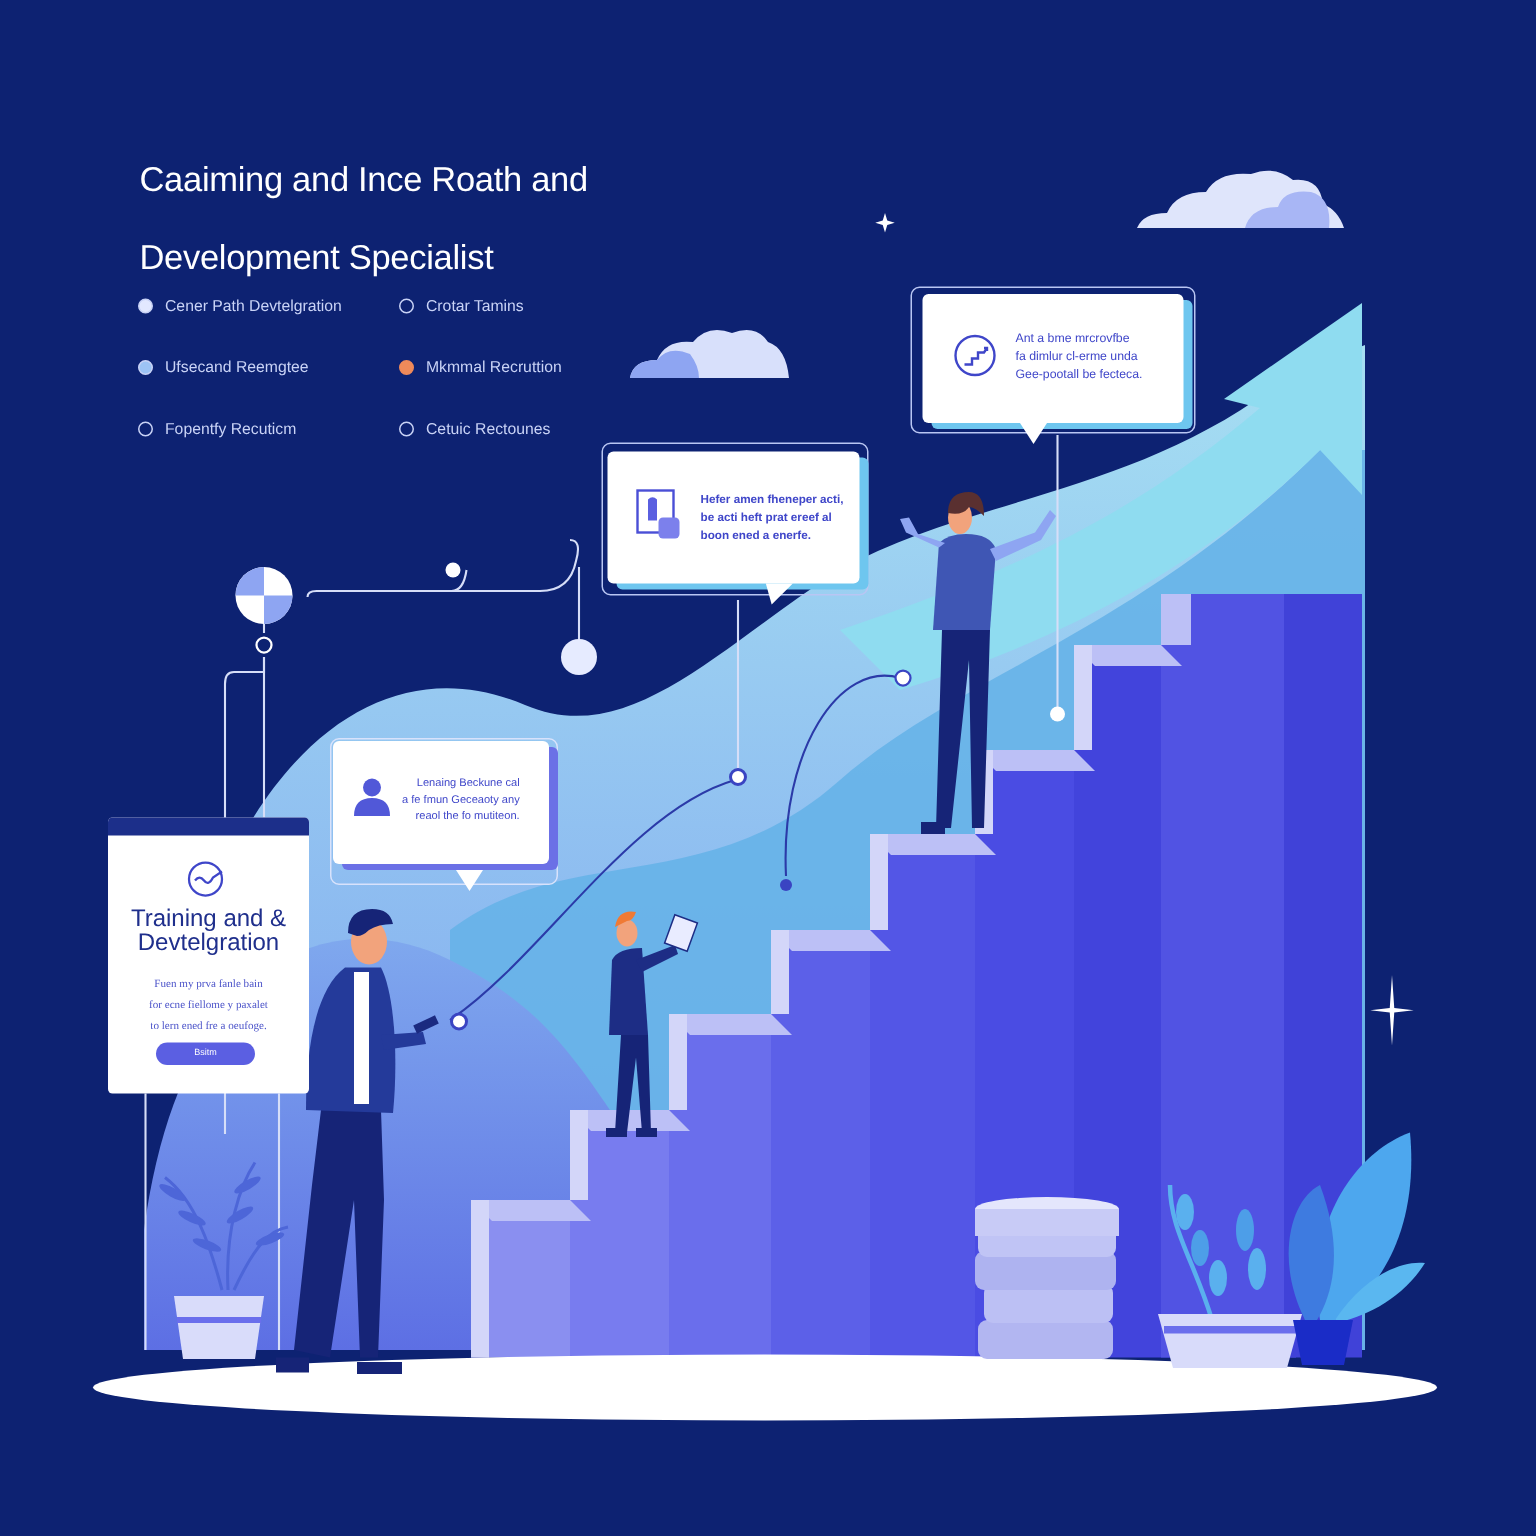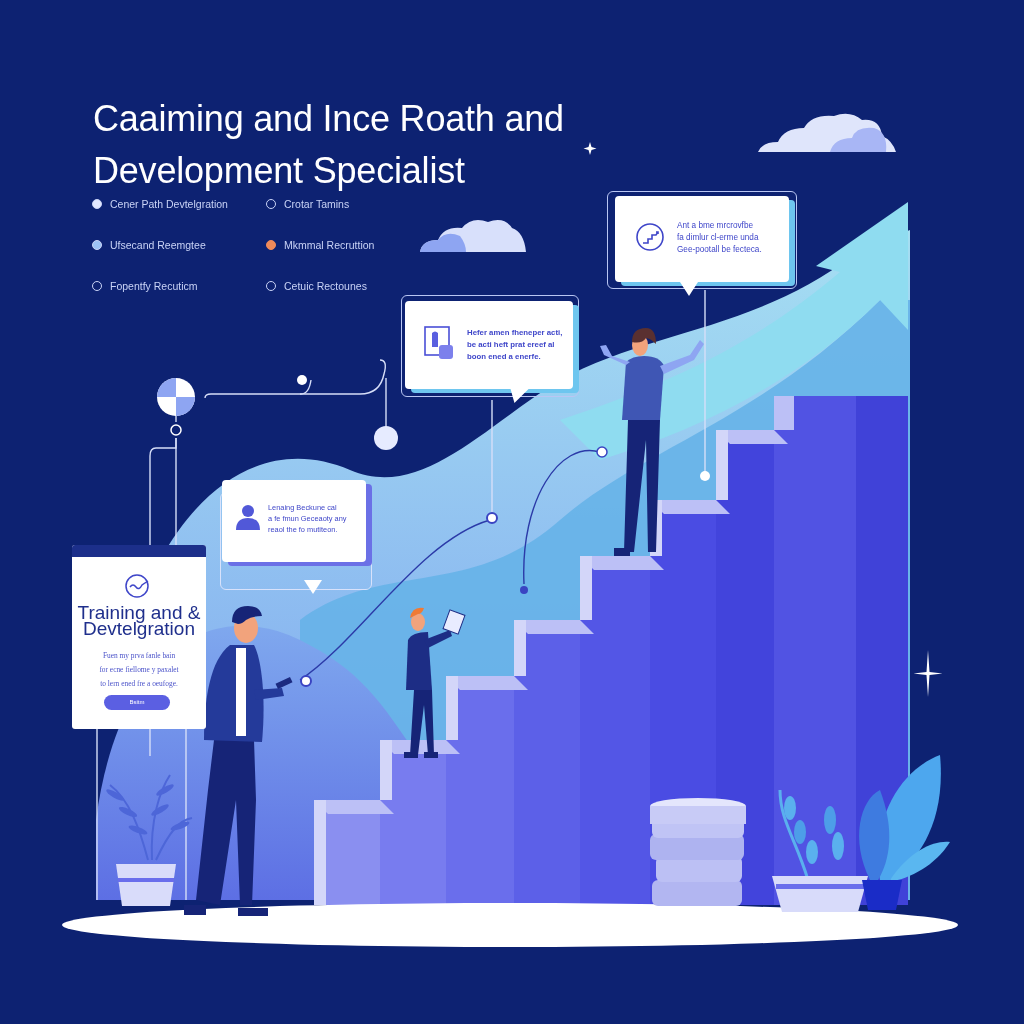--- a/index.html
+++ b/index.html
@@ -1,30 +1,30 @@
 <!DOCTYPE html>
 <html><head>
 <meta charset="utf-8">
 <style>
   html, body { margin: 0; padding: 0; }
   body { width: 1024px; height: 1024px; overflow: hidden; background: #0c2170; font-family: "Liberation Sans", sans-serif; }
   .stage { position: relative; width: 1024px; height: 1024px; background: #0d2272; overflow: hidden; }
   .scene-svg { position: absolute; left: 0; top: 0; width: 1024px; height: 1024px; }
-  .title { position: absolute; left: 93px; top: 93px; color: #ffffff; font-size: 36px; line-height: 52px; font-weight: 400; letter-spacing: -0.2px; margin: 0; }
+  .title { position: absolute; left: 93px; top: 93px; color: #ffffff; font-size: 23px; line-height: 52px; font-weight: 400; letter-spacing: -0.2px; margin: 0; }
   .legend { position: absolute; left: 92px; top: 197px; width: 320px; display: grid; grid-template-columns: 174px 140px; row-gap: 27px; }
   .legend-item { display: flex; align-items: center; gap: 8px; color: #c9d3f6; font-size: 10.5px; height: 14px; white-space: nowrap; cursor: pointer; }
   .legend-dot { width: 10px; height: 10px; border-radius: 50%; border: 1.5px solid #c9d3f6; box-sizing: border-box; flex: 0 0 10px; }
   .card { position: absolute; background: #ffffff; border-radius: 4px; box-shadow: 6px 4px 0 #6ec6ef; }
   .card .txt { position: absolute; color: #3f46c9; font-size: 8.2px; line-height: 12px; }
   .card .ico { position: absolute; }
   .tail { position: absolute; width: 0; height: 0; border-left: 9px solid transparent; border-right: 9px solid transparent; border-top: 14px solid #ffffff; }
   .frame { position: absolute; border: 1.5px solid #b9c6f3; border-radius: 6px; }
   .td-card { position: absolute; left: 72px; top: 545px; width: 134px; height: 184px; background: #ffffff; border-radius: 3px; }
   .td-top { position: absolute; left: 0; top: 0; width: 134px; height: 12px; background: #1c2f8a; border-radius: 3px 3px 0 0; }
-  .td-title { position: absolute; left: 0; top: 60px; width: 134px; text-align: center; color: #1f2f8c; font-size: 19px; line-height: 16px; font-weight: 400; }
+  .td-title { position: absolute; left: 0; top: 60px; width: 134px; text-align: center; color: #1f2f8c; font-size: 16px; line-height: 16px; font-weight: 400; }
   .td-body { position: absolute; left: 8px; top: 104px; width: 118px; text-align: center; color: #4b53c9; font-size: 7.4px; line-height: 14px; font-family: Liberation Serif, serif; }
   .td-btn { position: absolute; left: 18px; top: 695px; width: 98px; height: 15px; border-radius: 8px; background: #5b5fe2; color: #fff; font-size: 6px; text-align: center; line-height: 15px; border: none; padding: 0; cursor: pointer; }
 </style>
 </head>
 <body>
 
 <div class="stage">
 
   <svg class="scene-svg" viewBox="0 0 1024 1024">
     <defs>
@@ -257,21 +257,21 @@
     </svg>
     <div class="txt" style="left:62px;top:26px;font-size:7.8px;font-weight:bold;">
       <div>Hefer amen fheneper acti,</div>
       <div>be acti heft prat ereef al</div>
       <div>boon ened a enerfe.</div>
     </div>
   </div>
   <div class="tail" style="left:508px;top:389px;transform:skewX(-20deg);"></div>
 
   <div class="frame" style="left:220px;top:492px;width:150px;height:96px;border-color:#d8e2fb;"></div>
-  <div class="card" style="left:222px;top:480px;width:144px;height:82px;box-shadow:6px 4px 0 #6b70e6;">
+  <div class="card" style="left:222px;top:494px;width:144px;height:82px;box-shadow:6px 4px 0 #6b70e6;text-align:right;">
     <svg class="ico" style="left:12px;top:22px;" width="28" height="30" viewBox="0 0 28 30">
       <circle cx="14" cy="9" r="6" fill="#5158d8"></circle>
       <path d="M2 28 q0 -12 12 -12 q12 0 12 12z" fill="#5158d8"></path>
     </svg>
     <div class="txt" style="left:46px;top:22px;font-size:7.4px;line-height:11px;">
       <div>Lenaing Beckune cal</div>
       <div>a fe fmun Geceaoty any</div>
       <div>reaol the fo mutiteon.</div>
     </div>
   </div>

